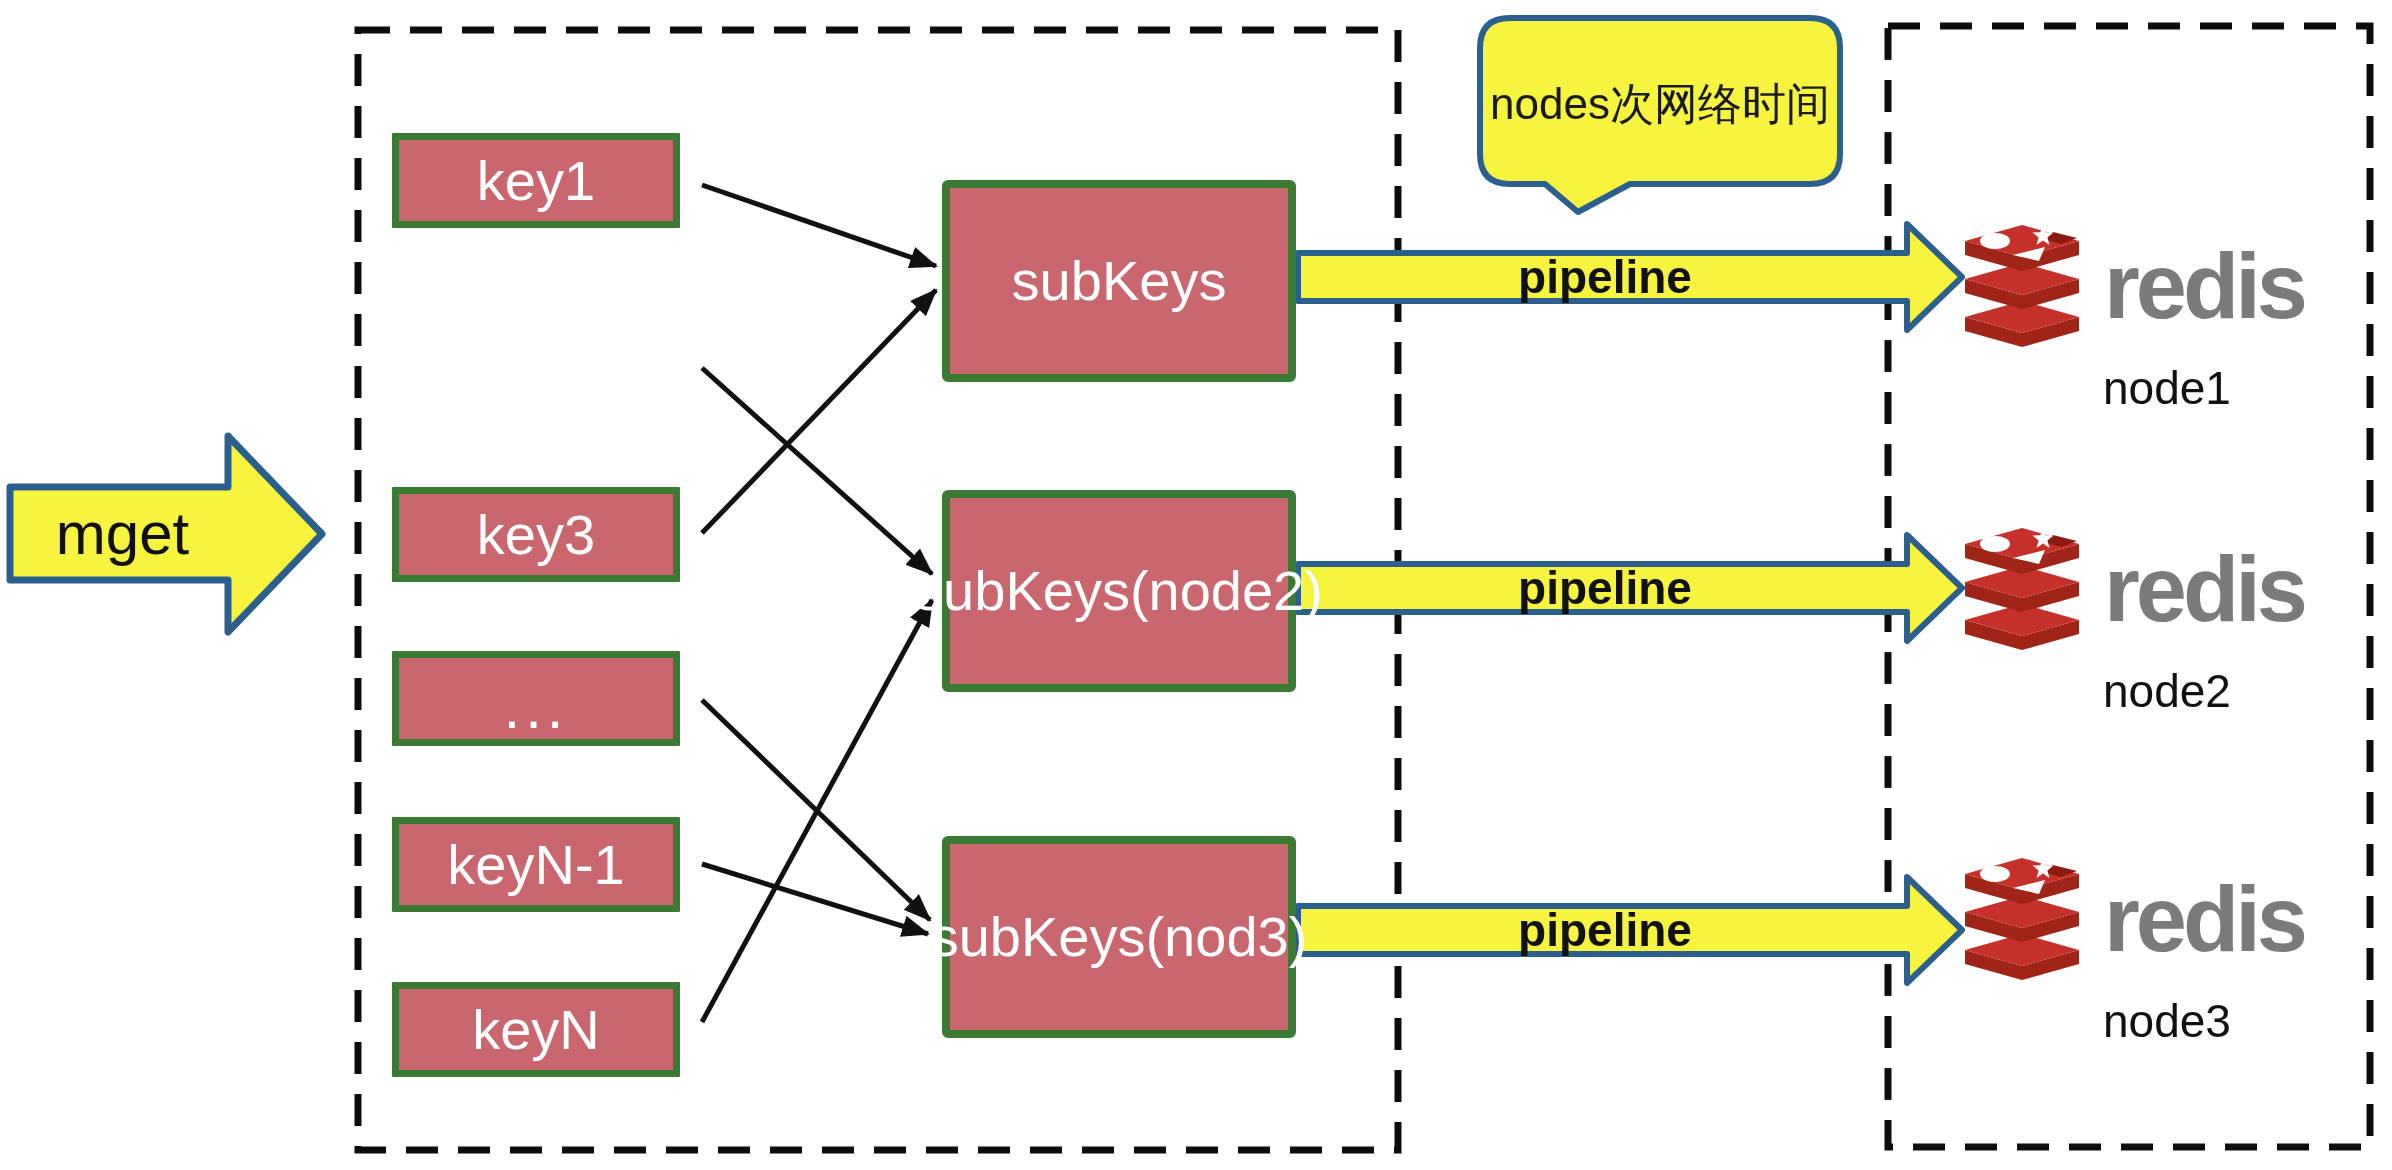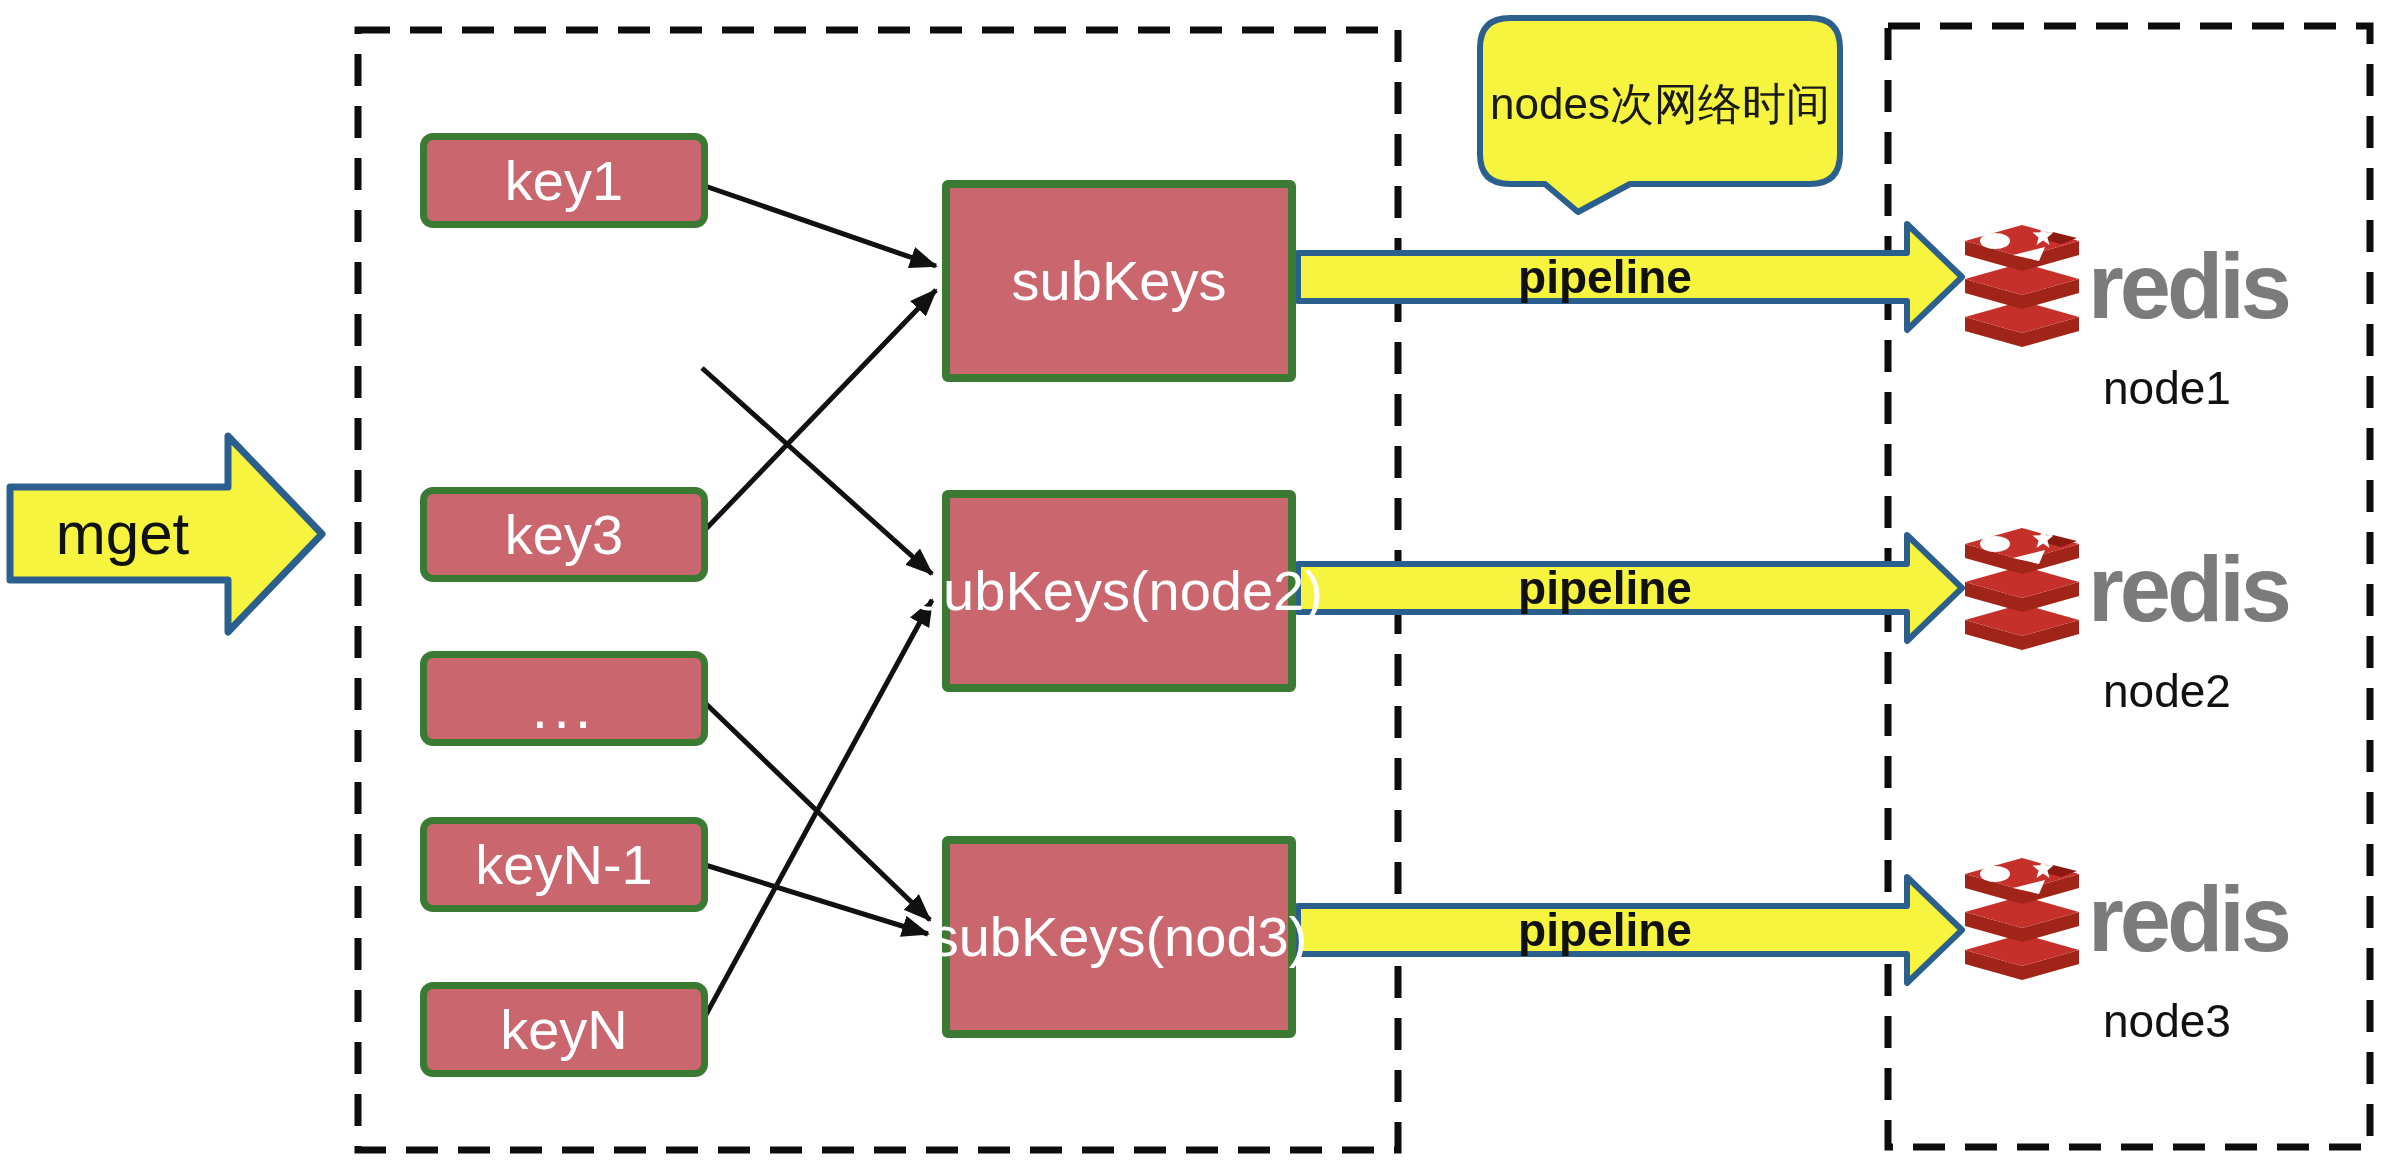--- a/index.html
+++ b/index.html
@@ -9,22 +9,22 @@
     background:#ffffff;
   }
   .stage svg.artwork{position:absolute;left:0;top:0;}
   .overlay{position:absolute;display:flex;align-items:center;justify-content:center;text-align:center;}
 
   
   .mget-label{left:15px;top:498px;width:215px;height:70px;font-size:60px;color:#111;font-weight:400;}
 
   
   .key-box{
-    position:absolute;left:420px;width:288px;height:95px;
-    background:#c9666e;border:7px solid #3a7a33;border-radius:13px;
+    position:absolute;left:392px;width:288px;height:95px;
+    background:#c9666e;border:7px solid #3a7a33;border-radius:1px;
     box-sizing:border-box;display:flex;align-items:center;justify-content:center;
     color:#ffffff;font-size:56px;
   }
   .key-dots{font-size:60px;letter-spacing:5px;line-height:40px;padding-top:18px;}
 
   
   .subkeys-box{
     position:absolute;left:942px;width:354px;height:202px;
     background:#c9666e;border:8px solid #3a7a33;border-radius:6px;
     box-sizing:border-box;display:flex;flex-direction:row;align-items:center;justify-content:center;
@@ -32,21 +32,21 @@
   }
 
   
   .pipeline-label{left:1395px;width:420px;height:66px;font-size:46px;color:#111;font-weight:bold;}
 
   
   .callout-text{left:1488px;top:76px;width:344px;height:56px;font-size:44px;color:#1a1a1a;}
 
   
   .redis-node{position:absolute;left:1952px;width:430px;}
-  .redis-row{display:flex;align-items:center;}
+  .redis-row{display:flex;align-items:center;gap:16px;}
   .redis-cube{width:136px;height:130px;flex:0 0 auto;}
   .redis-wordmark{font-size:92px;font-weight:bold;color:#7b7b7b;letter-spacing:-4px;line-height:1;}
   .redis-label{text-align:center;font-size:46px;color:#111;margin-top:10px;}
 </style>
 </head>
 <body>
 
 <div class="stage">
 
   <svg class="artwork" width="2392" height="1170" viewBox="0 0 2392 1170">

